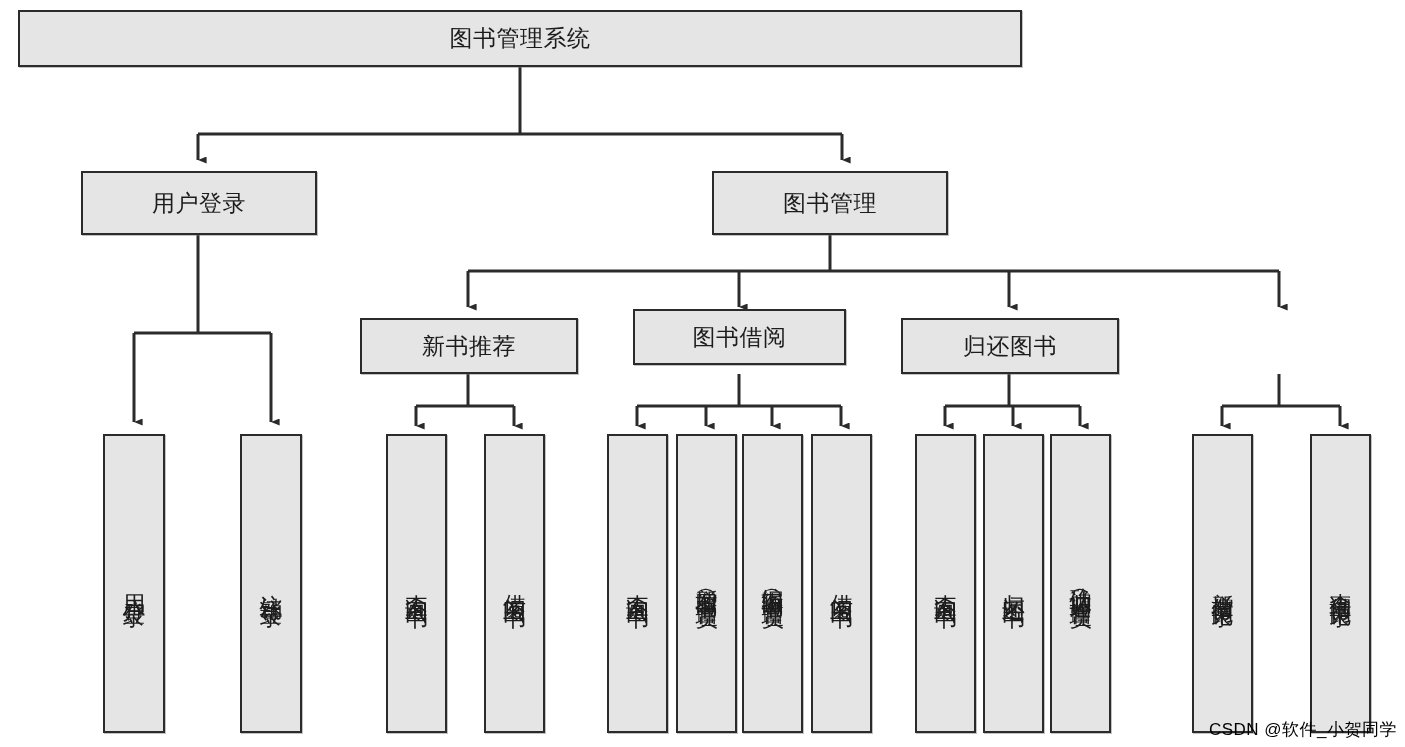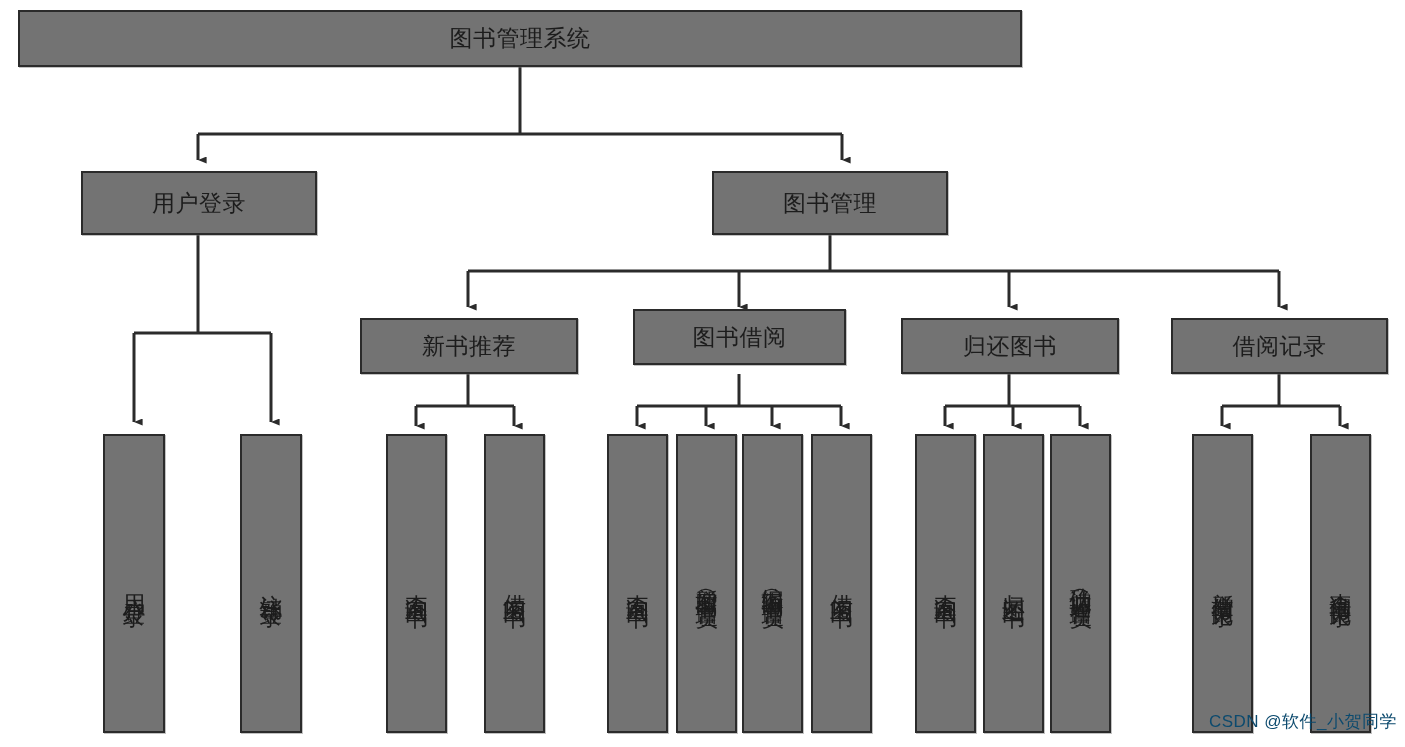--- a/index.html
+++ b/index.html
@@ -16,21 +16,21 @@
   }
   #diagram-root {
     position: absolute;
     left: 0;
     top: 0;
     width: 1405px;
     height: 747px;
   }
   .node-box {
     position: absolute;
-    background: #737373;
+    background: #e5e5e5;
     border: 2.5px solid #2b2b2b;
     box-sizing: border-box;
     box-shadow: 1px 1px 0 rgba(120,120,120,0.45);
   }
   .node-label-h {
     position: absolute;
     left: 0; top: 0; right: 0; bottom: 0;
     display: flex;
     align-items: center;
     justify-content: center;
@@ -56,23 +56,23 @@
   #connectors {
     position: absolute;
     left: 0; top: 0;
     width: 1405px;
     height: 747px;
     pointer-events: none;
   }
   #watermark {
     position: absolute;
     right: 8px;
-    bottom: 14px;
+    bottom: 6px;
     font-size: 17px;
-    color: #0c4a6e;
+    color: #000000;
     white-space: nowrap;
     letter-spacing: 0.5px;
   }
 </style>
 </head>
 <body>
 
 <div id="diagram-root">
 
   <svg id="connectors" viewBox="0 0 1405 747" width="1405" height="747" xmlns="http://www.w3.org/2000/svg">
@@ -142,23 +142,20 @@
   </div>
 
   <div class="node-box" style="left:633px; top:309px; width:213px; height:56px;">
     <span class="node-label-h">图书借阅</span>
   </div>
 
   <div class="node-box" style="left:901px; top:318px; width:218px; height:56px;">
     <span class="node-label-h">归还图书</span>
   </div>
 
-  <div class="node-box" style="left:1171px; top:318px; width:217px; height:56px;">
-    <span class="node-label-h">借阅记录</span>
-  </div>
 
   <div class="node-box" style="left:103px; top:434px; width:62px; height:299px;">
     <span class="node-label-v">用户登录</span>
   </div>
 
   <div class="node-box" style="left:240px; top:434px; width:62px; height:299px;">
     <span class="node-label-v">注销登录</span>
   </div>
 
   <div class="node-box" style="left:386px; top:434px; width:61px; height:299px;">

